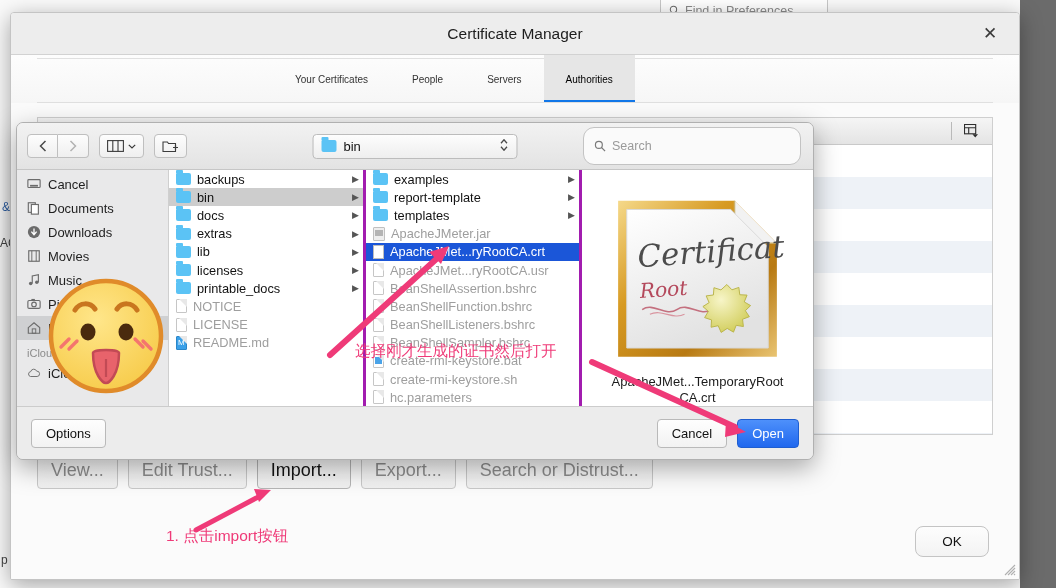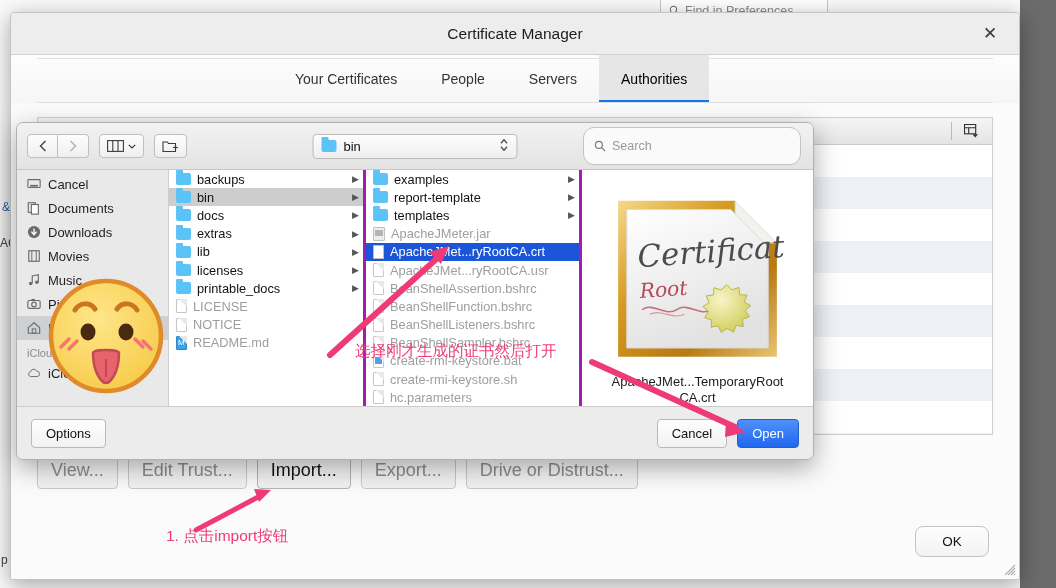--- a/index.html
+++ b/index.html
@@ -61,21 +61,21 @@
   }
   .tabstrip:before, .tabstrip:after {
     content: ""; position: absolute; left: 26px; right: 26px; height: 1px;
     background: #e0e0e0;
   }
   .tabstrip:before { top: 3px; }
   .tabstrip:after  { bottom: 0px; }
   .tabs { display: flex; align-items: stretch; margin-left: 236px; }
   .tab {
     padding: 0 22px; display: flex; align-items: center;
-    font-size: 14px; color: #333; cursor: pointer; position: relative;
+    font-size: 10px; color: #333; cursor: pointer; position: relative;
   }
   .tab.active { background: #e6e6e6; color: #000000; }
   .tab.active:after {
     content: ""; position: absolute; left: 0; right: 0; bottom: 0;
     height: 3px; background: #1277e8;
   }
 
   
   .cert-body { position: relative; height: 398px; padding: 14px 26px 0 26px; }
   .cert-table {
@@ -340,21 +340,21 @@
         <div class="cert-row even"></div>
         <div class="cert-row odd"></div>
         <div class="cert-row even"></div>
       </div>
 
       <div class="cert-footer">
         <div class="mac-btn">View...</div>
         <div class="mac-btn">Edit Trust...</div>
         <div class="mac-btn enabled">Import...</div>
         <div class="mac-btn">Export...</div>
-        <div class="mac-btn">Drive or Distrust...</div>
+        <div class="mac-btn">Search or Distrust...</div>
       </div>
     </div>
 
     <div class="cert-bottom">
       <div class="ok-btn">OK</div>
       <svg class="resize-grip" viewBox="0 0 14 14">
         <line x1="13" y1="3" x2="3" y2="13" stroke="#b0b0b0" stroke-width="1.1"></line>
         <line x1="13" y1="6" x2="6" y2="13" stroke="#b0b0b0" stroke-width="1.1"></line>
         <line x1="13" y1="9" x2="9" y2="13" stroke="#b0b0b0" stroke-width="1.1"></line>
         <line x1="13" y1="12" x2="12" y2="13" stroke="#b0b0b0" stroke-width="1.1"></line>
@@ -510,25 +510,25 @@
             <span class="nm">licenses</span>
             <span class="arrow">▶</span>
           </div>
           <div class="fi folder">
             <span class="ic-folder"></span>
             <span class="nm">printable_docs</span>
             <span class="arrow">▶</span>
           </div>
           <div class="fi dim">
             <span class="ic-doc"></span>
+            <span class="nm">NOTICE</span>
+          </div>
+          <div class="fi dim">
+            <span class="ic-doc"></span>
             <span class="nm">LICENSE</span>
-          </div>
-          <div class="fi dim">
-            <span class="ic-doc"></span>
-            <span class="nm">NOTICE</span>
           </div>
           <div class="fi dim">
             <span class="ic-doc md"></span>
             <span class="nm">README.md</span>
           </div>
         </div>
 
       <div class="fs-col c2" id="col2">
           <div class="fi folder">
             <span class="ic-folder"></span>

